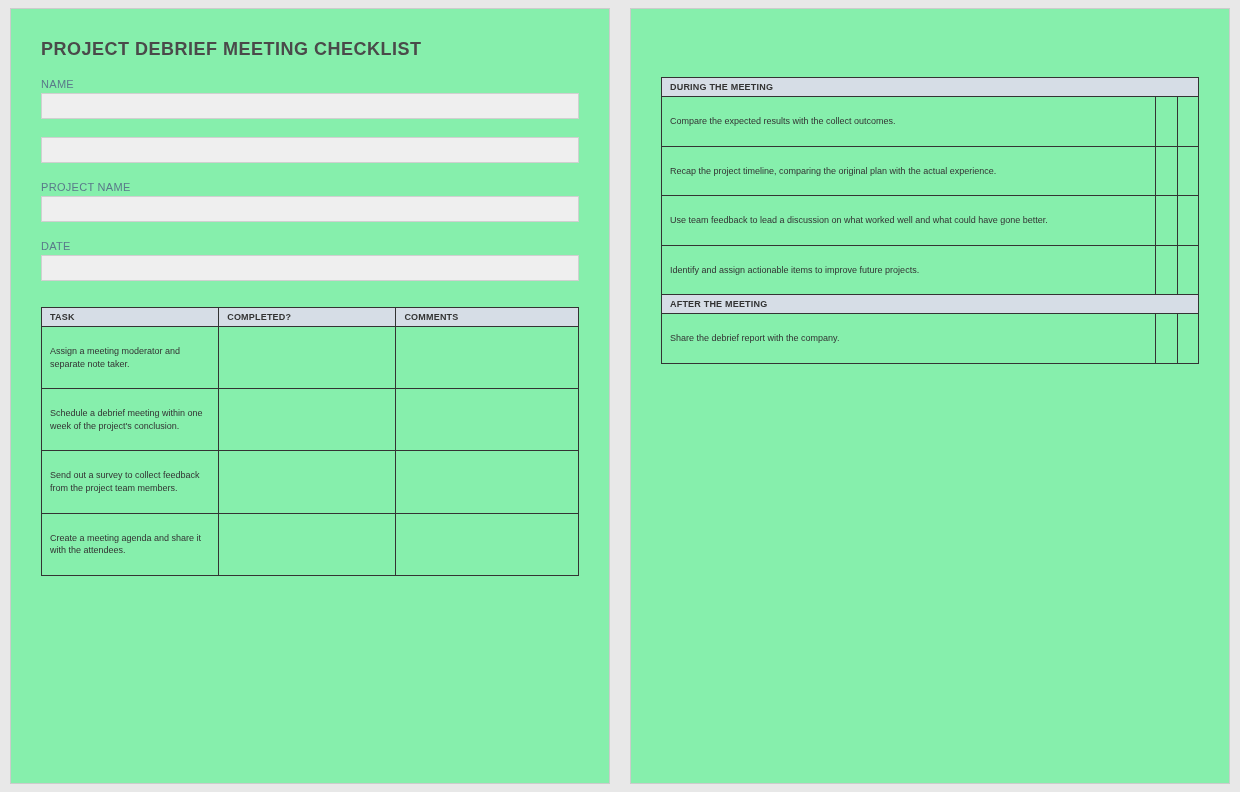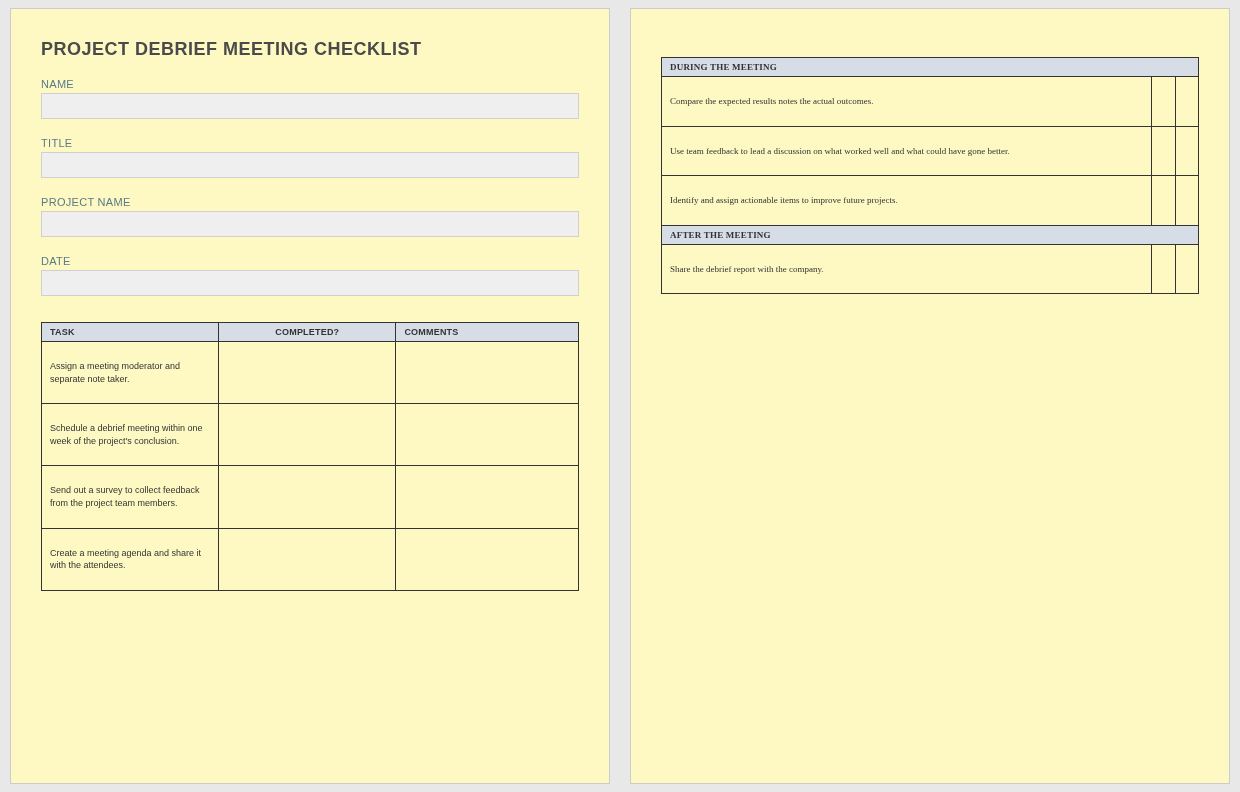--- a/index.html
+++ b/index.html
@@ -5,28 +5,28 @@
   * { box-sizing: border-box; margin: 0; padding: 0; }
   body {
     background: #e8e8e8;
     font-family: "Century Gothic", "Futura", "Avenir", Arial, sans-serif;
     padding: 8px;
     display: flex;
     gap: 20px;
     justify-content: center;
   }
   .page {
-    background: #fef9c3;
+    background: #86efac;
     width: 600px;
     height: 776px;
     border: 1px solid #ccc;
     padding: 30px 30px 30px 30px;
     overflow: hidden;
   }
-  .page.right { padding-top: 40px; font-family: Liberation Serif, serif; }
+  .page.right { padding-top: 60px; }
   h1 {
     font-size: 18px;
     font-weight: 700;
     letter-spacing: 0.5px;
     color: #4a4a4a;
     margin-bottom: 18px;
   }
   .field-label {
     font-size: 11px;
     color: #5a7a8a;
@@ -62,21 +62,21 @@
   }
   table.checklist td {
     border: 1px solid #333;
     font-size: 9px;
     padding: 18px 8px;
     vertical-align: middle;
     color: #333;
     line-height: 1.4;
   }
   table.checklist .col-task    { width: 33%; }
-  table.checklist .col-done    { width: 33%; text-align: center; }
+  table.checklist .col-done    { width: 33%; }
   table.checklist .col-comment { width: 34%; }
 
   
   .section-row th {
     background: #d6dde6;
     border: 1px solid #333;
     font-size: 9px;
     font-weight: 700;
     text-align: left;
     padding: 4px 8px;
@@ -85,21 +85,20 @@
 </style>
 </head>
 <body>
 
 <div class="page">
   <h1>PROJECT DEBRIEF MEETING CHECKLIST</h1>
 
   <label class="field-label">NAME</label>
   <input class="field-input" value="" style="">
 
-  <label class="field-label">TITLE</label>
   <input class="field-input" value="" style="">
 
   <label class="field-label">PROJECT NAME</label>
   <input class="field-input" value="" style="">
 
   <label class="field-label">DATE</label>
   <input class="field-input" value="" style="">
 
   <table class="checklist">
     <thead>
@@ -134,21 +133,26 @@
   </table>
 </div>
 
 <div class="page right">
   <table class="checklist">
     <tbody>
       <tr class="section-row">
         <th colspan="3">DURING THE MEETING</th>
       </tr>
       <tr>
-        <td>Compare the expected results notes the actual outcomes.</td>
+        <td>Compare the expected results with the collect outcomes.</td>
+        <td></td>
+        <td></td>
+      </tr>
+      <tr>
+        <td>Recap the project timeline, comparing the original plan with the actual experience.</td>
         <td></td>
         <td></td>
       </tr>
       <tr>
         <td>Use team feedback to lead a discussion on what worked well and what could have gone better.</td>
         <td></td>
         <td></td>
       </tr>
       <tr>
         <td>Identify and assign actionable items to improve future projects.</td>

